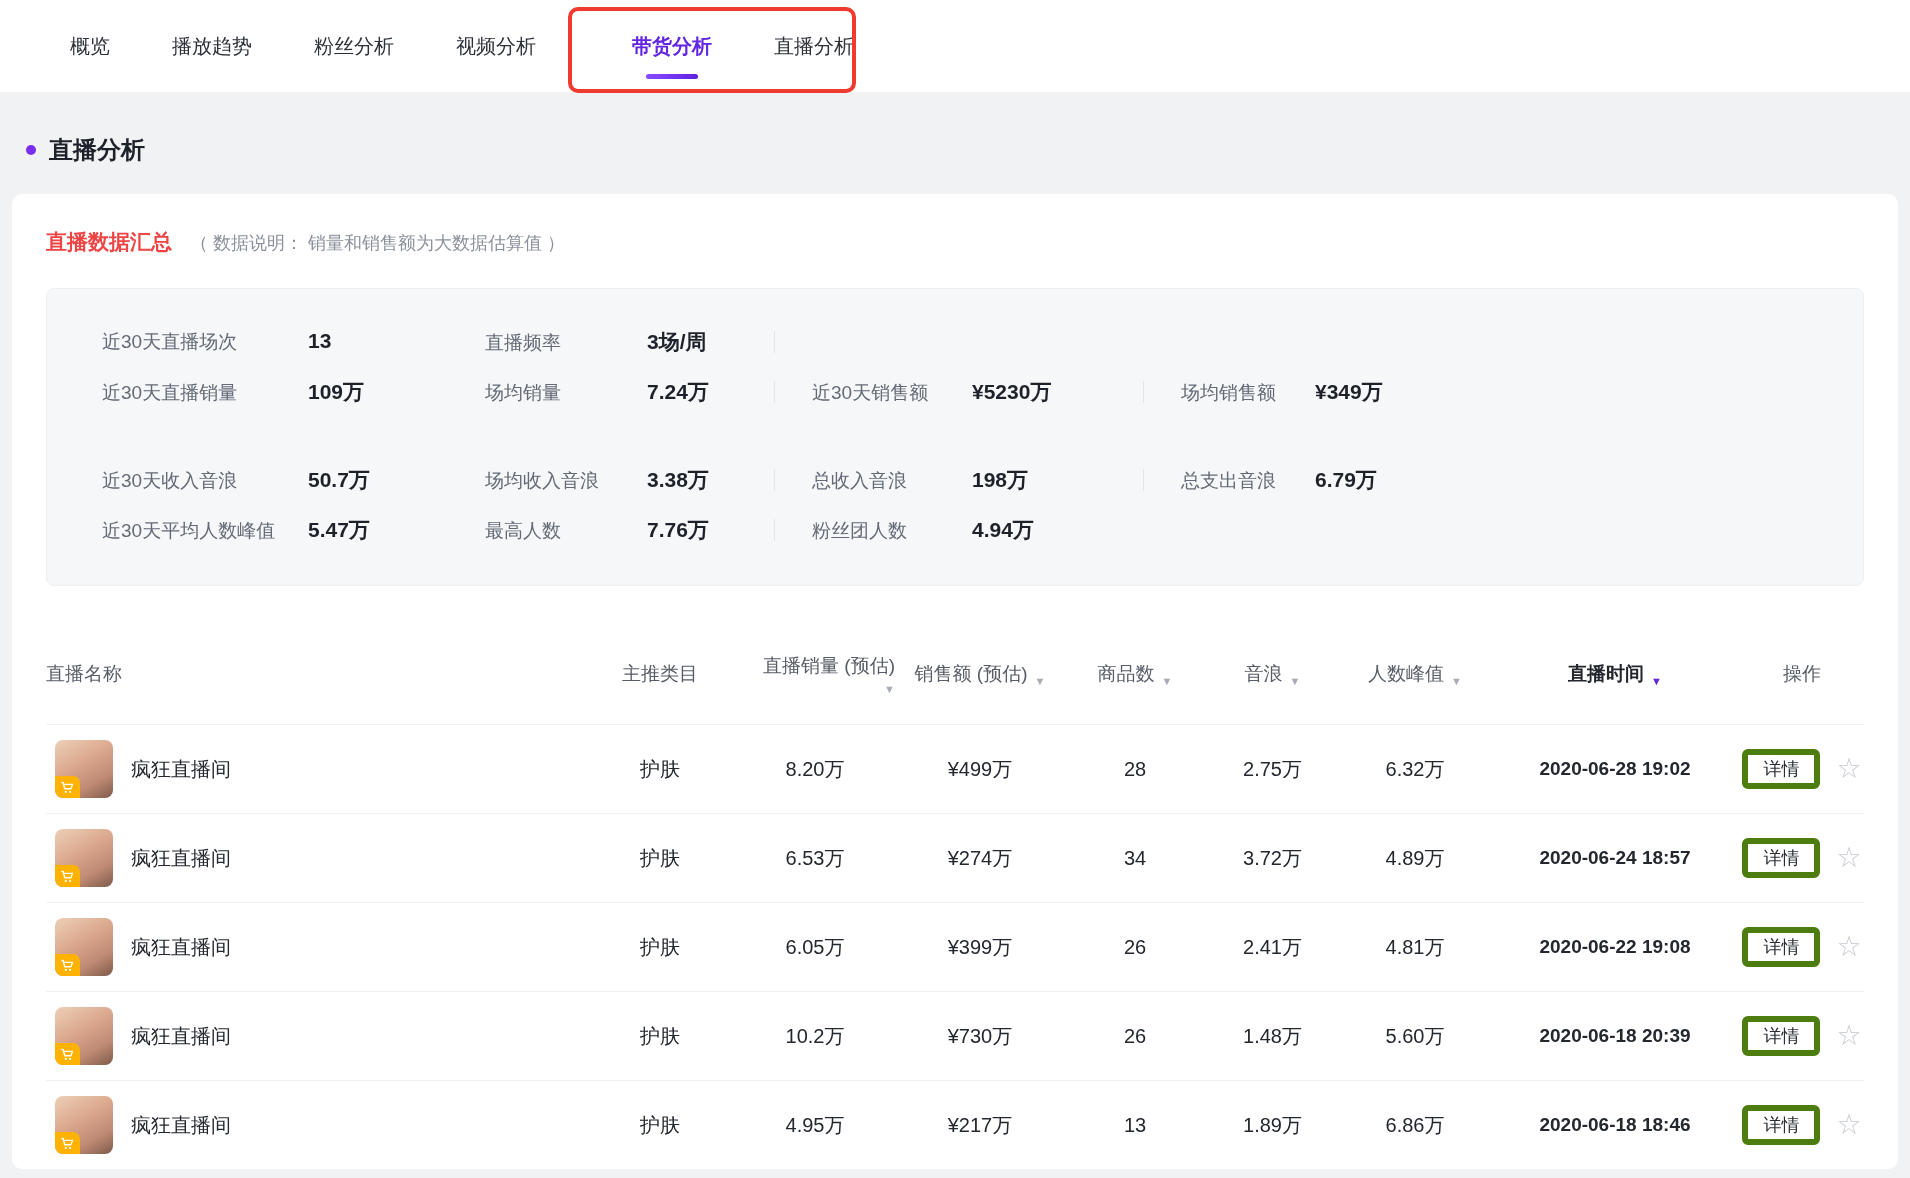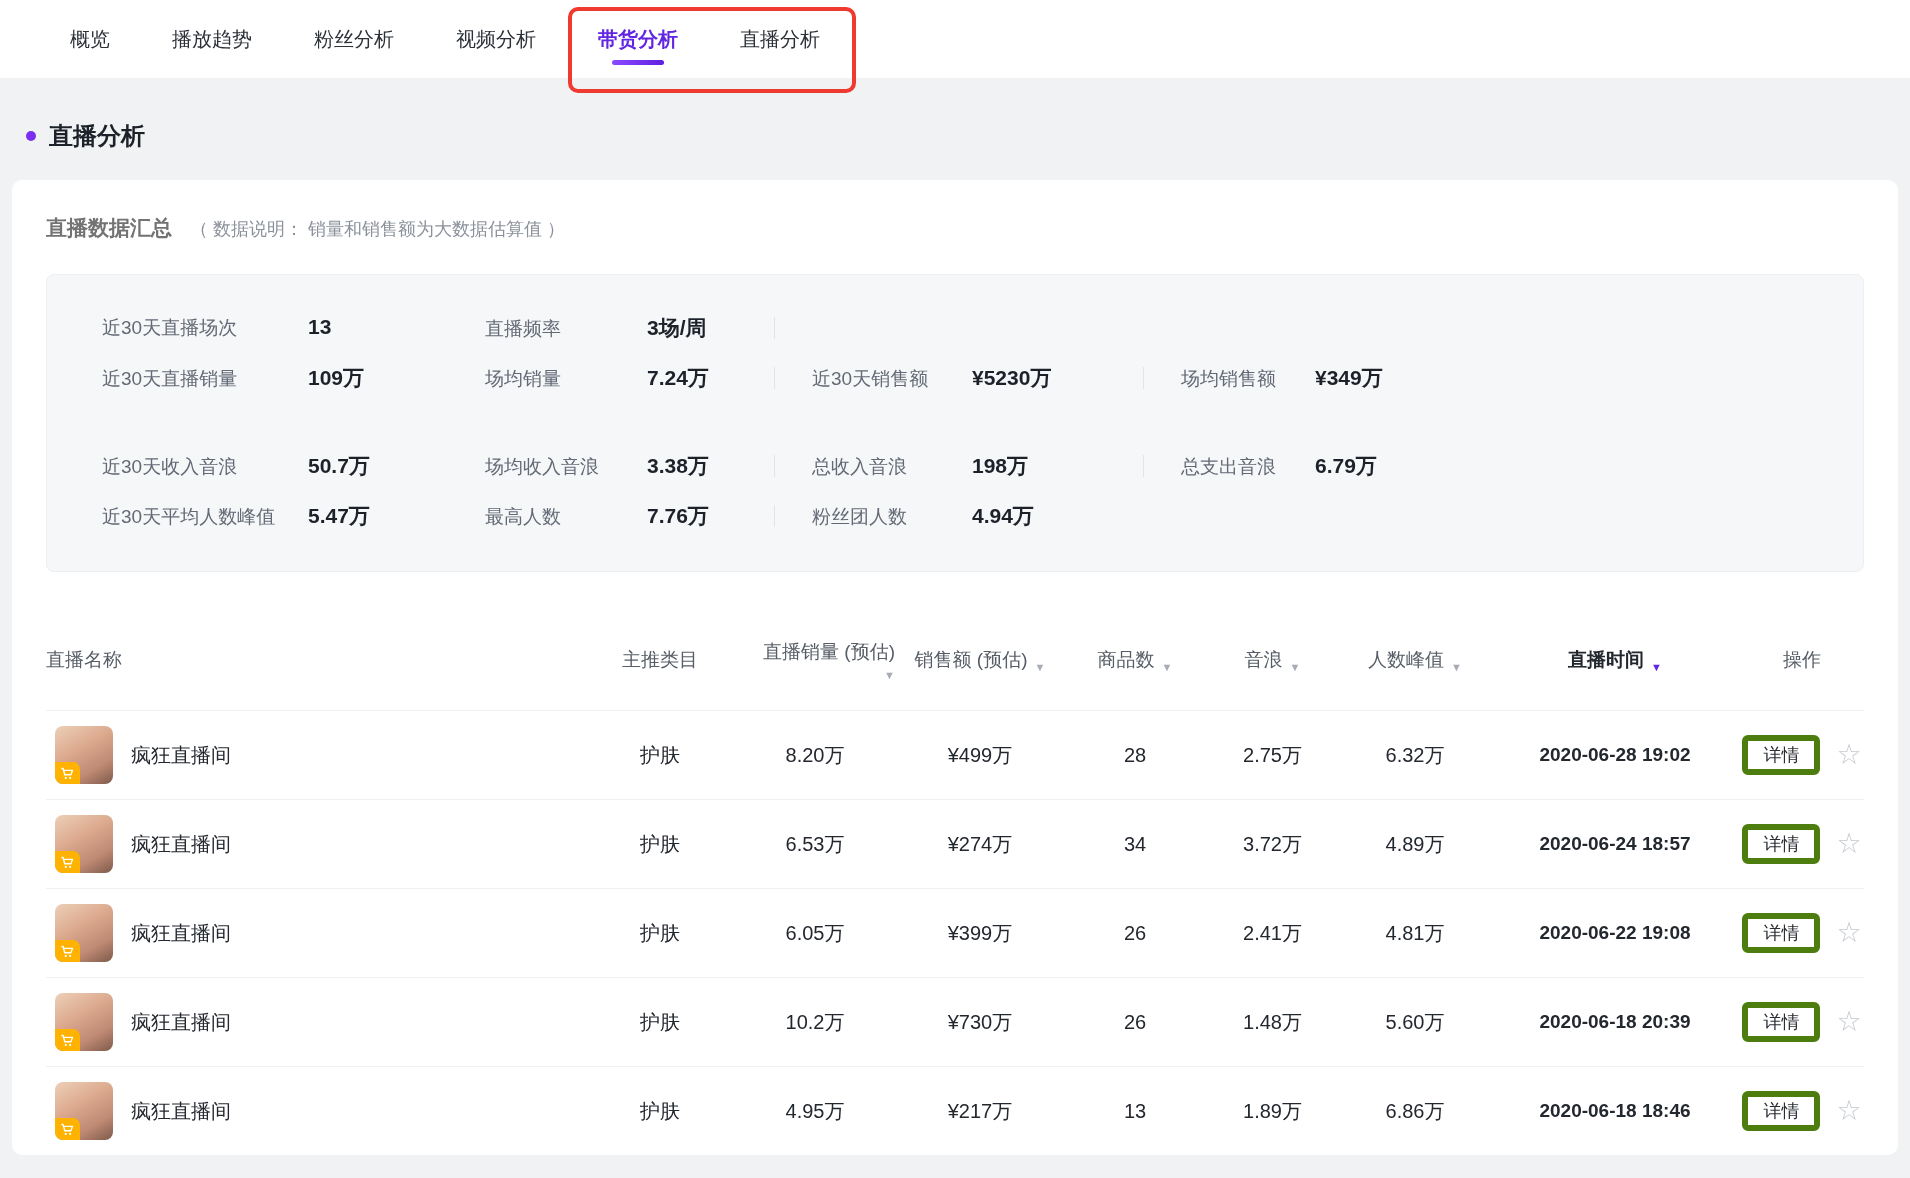--- a/index.html
+++ b/index.html
@@ -3,35 +3,35 @@
 <meta charset="utf-8">
 <style>
   html,body{margin:0;padding:0;}
   body{
     width:1910px;height:1178px;overflow:hidden;
     background:#f1f2f4;
     font-family:"Liberation Sans","DejaVu Sans",sans-serif;
     color:#23272e;
   }
   
-  .tabbar{position:relative;background:#ffffff;height:78px;display:flex;align-items:stretch;padding-left:70px;}
+  .tabbar{position:relative;background:#ffffff;height:92px;display:flex;align-items:stretch;padding-left:70px;}
   #tabs{display:flex;gap:62px;align-items:stretch;}
   .tab{position:relative;display:flex;align-items:center;font-size:20px;color:#2c3138;cursor:pointer;white-space:nowrap;}
-  .tab.active{color:#6226e3;font-weight:700;}
+  .tab.active{color:#6226e3;font-weight:700;margin-left:34px;}
   .underline{position:absolute;left:50%;transform:translateX(-50%);bottom:13px;width:52px;height:5px;border-radius:3px;
     background:linear-gradient(90deg,#8a4bff,#5f1fe0);}
   #annotation-box{position:absolute;border:4px solid #ef3a30;border-radius:10px;pointer-events:none;box-sizing:border-box;}
   
   .section-head{display:flex;align-items:center;margin:42px 0 28px 26px;}
   .dot{width:10px;height:10px;border-radius:50%;background:#7a2ff0;margin-right:13px;}
   .section-title{font-size:24px;font-weight:700;color:#1d2129;margin:0;}
   
   .card{margin:0 12px;background:#ffffff;border-radius:10px;padding:34px 34px 0;min-height:920px;}
   .card-head{display:flex;align-items:baseline;gap:18px;}
-  .card-title{font-size:21px;font-weight:700;color:#737373;}
+  .card-title{font-size:21px;font-weight:700;color:#ef4444;}
   .card-note{font-size:18px;color:#8b919b;}
   
   .stats{margin-top:32px;background:#f6f7f9;border:1px solid #edeff2;border-radius:8px;padding:28px 0 30px;}
   .stat-row{display:flex;align-items:center;height:50px;padding-left:55px;}
   .group-gap{margin-top:38px;}
   .stat-cell{display:flex;align-items:baseline;}
   .stat-cell .lbl{font-size:19px;color:#636a75;}
   .stat-cell .val{font-size:21px;font-weight:700;color:#1d2129;white-space:nowrap;}
   .c0{width:383px}.c0 .lbl{width:206px}
   .c1{width:289px}.c1 .lbl{width:162px}

